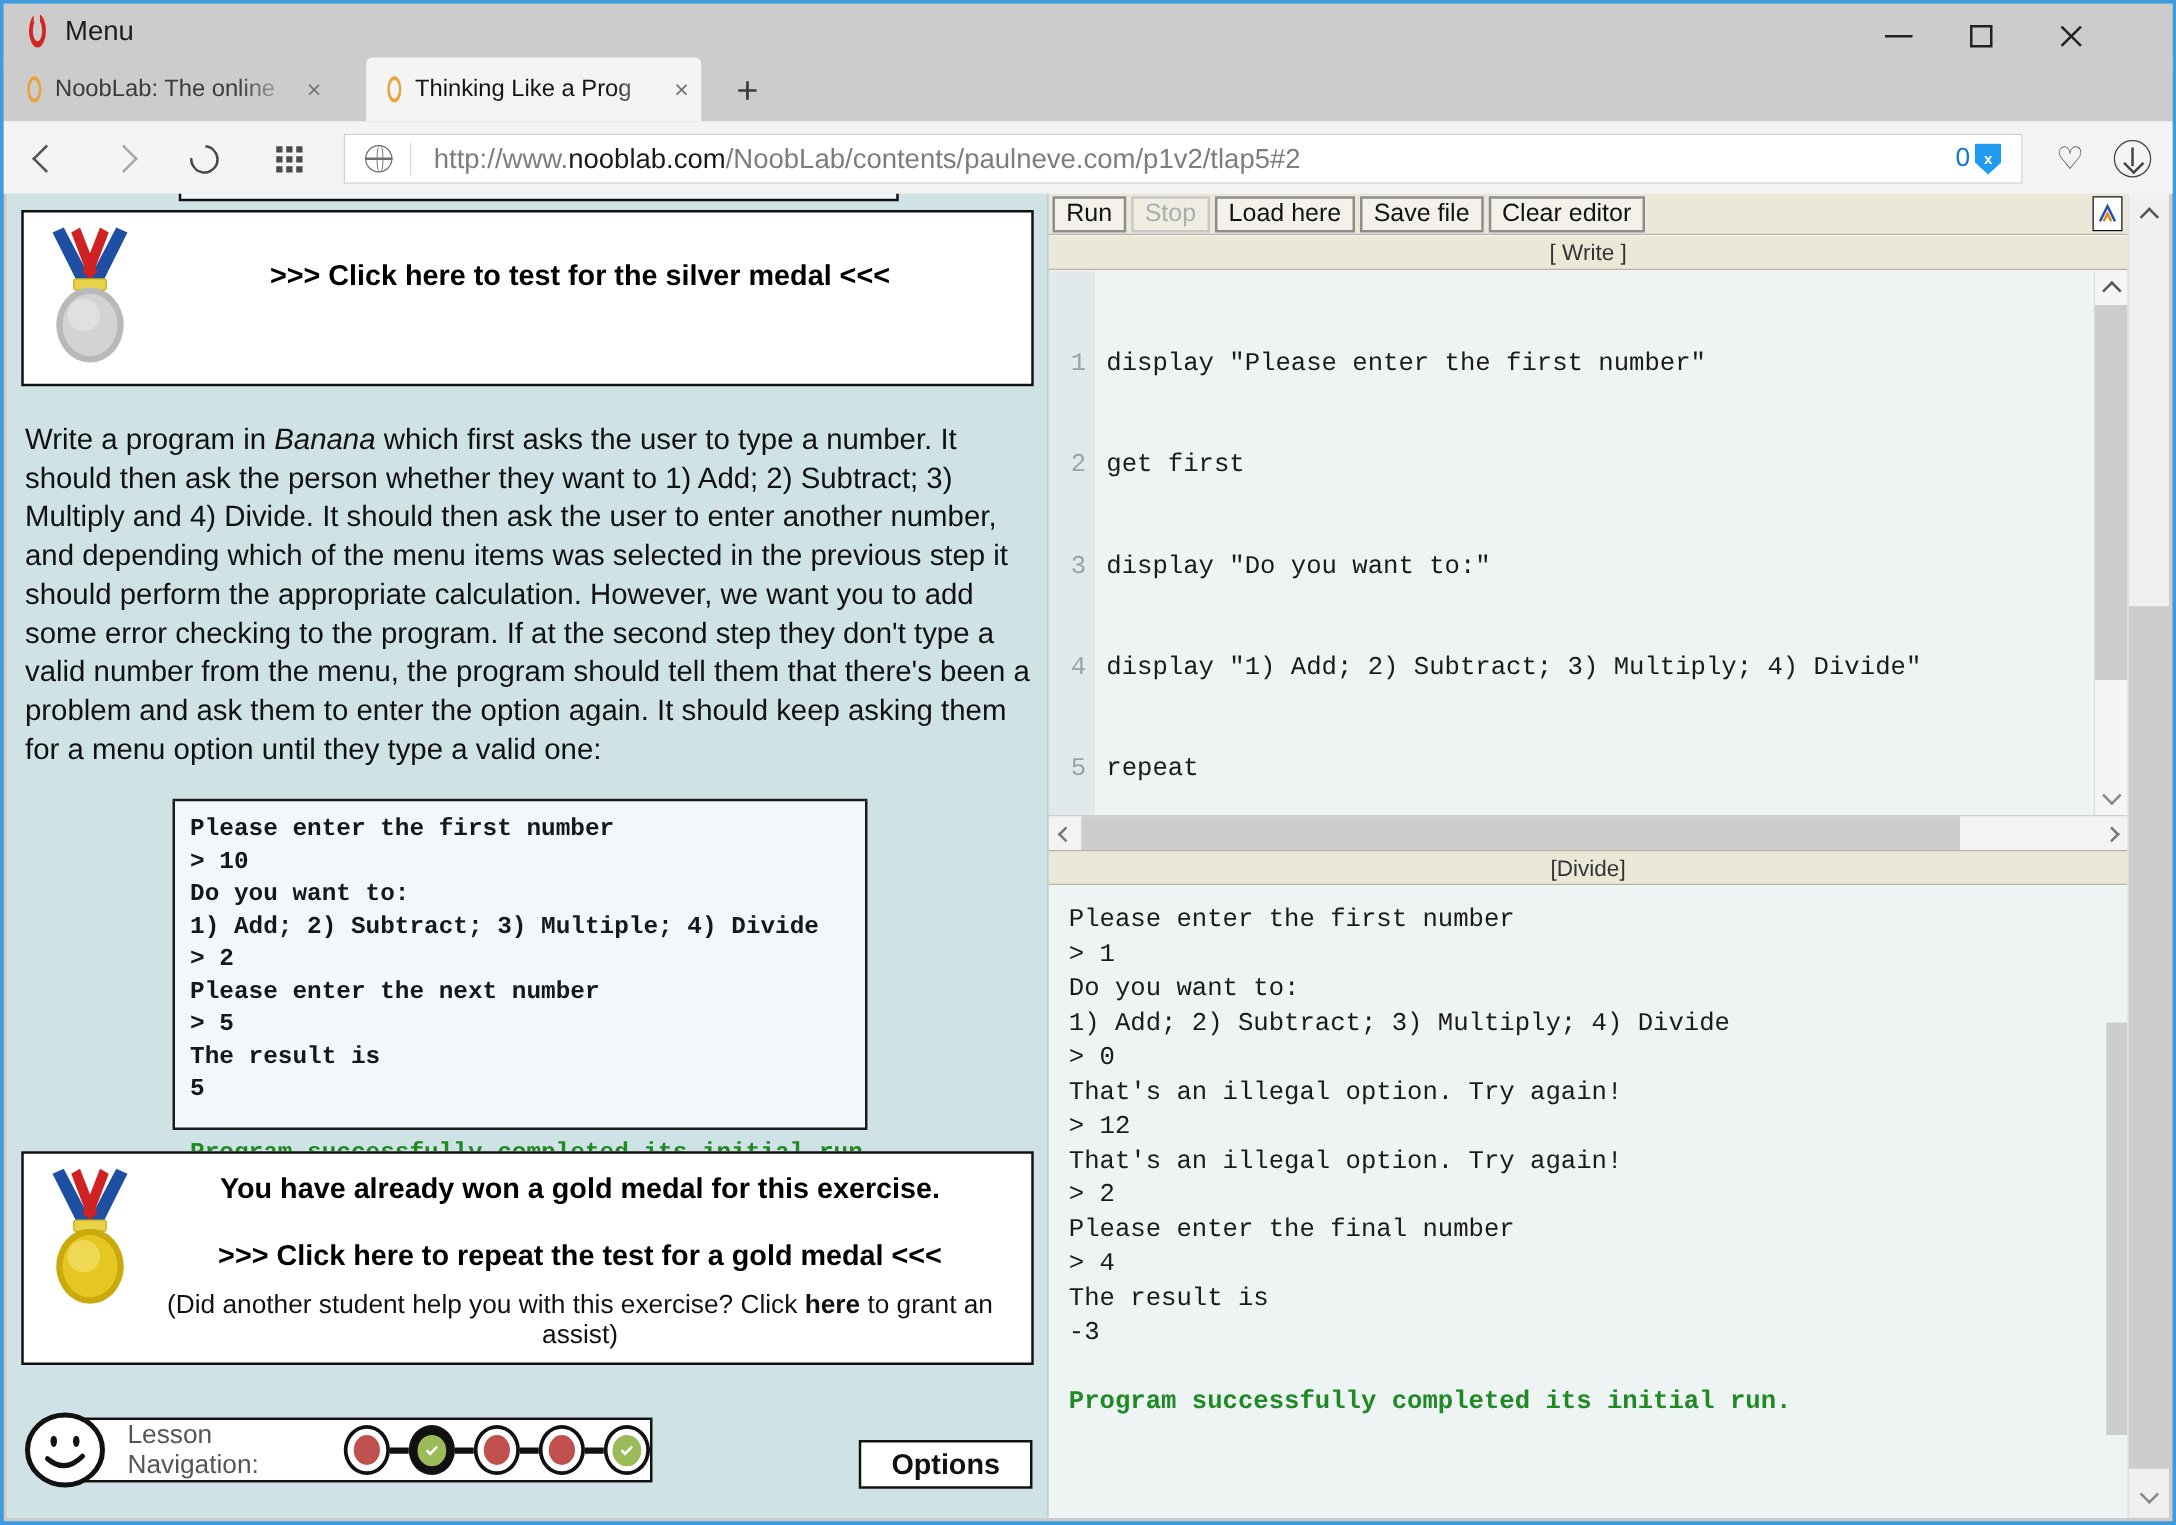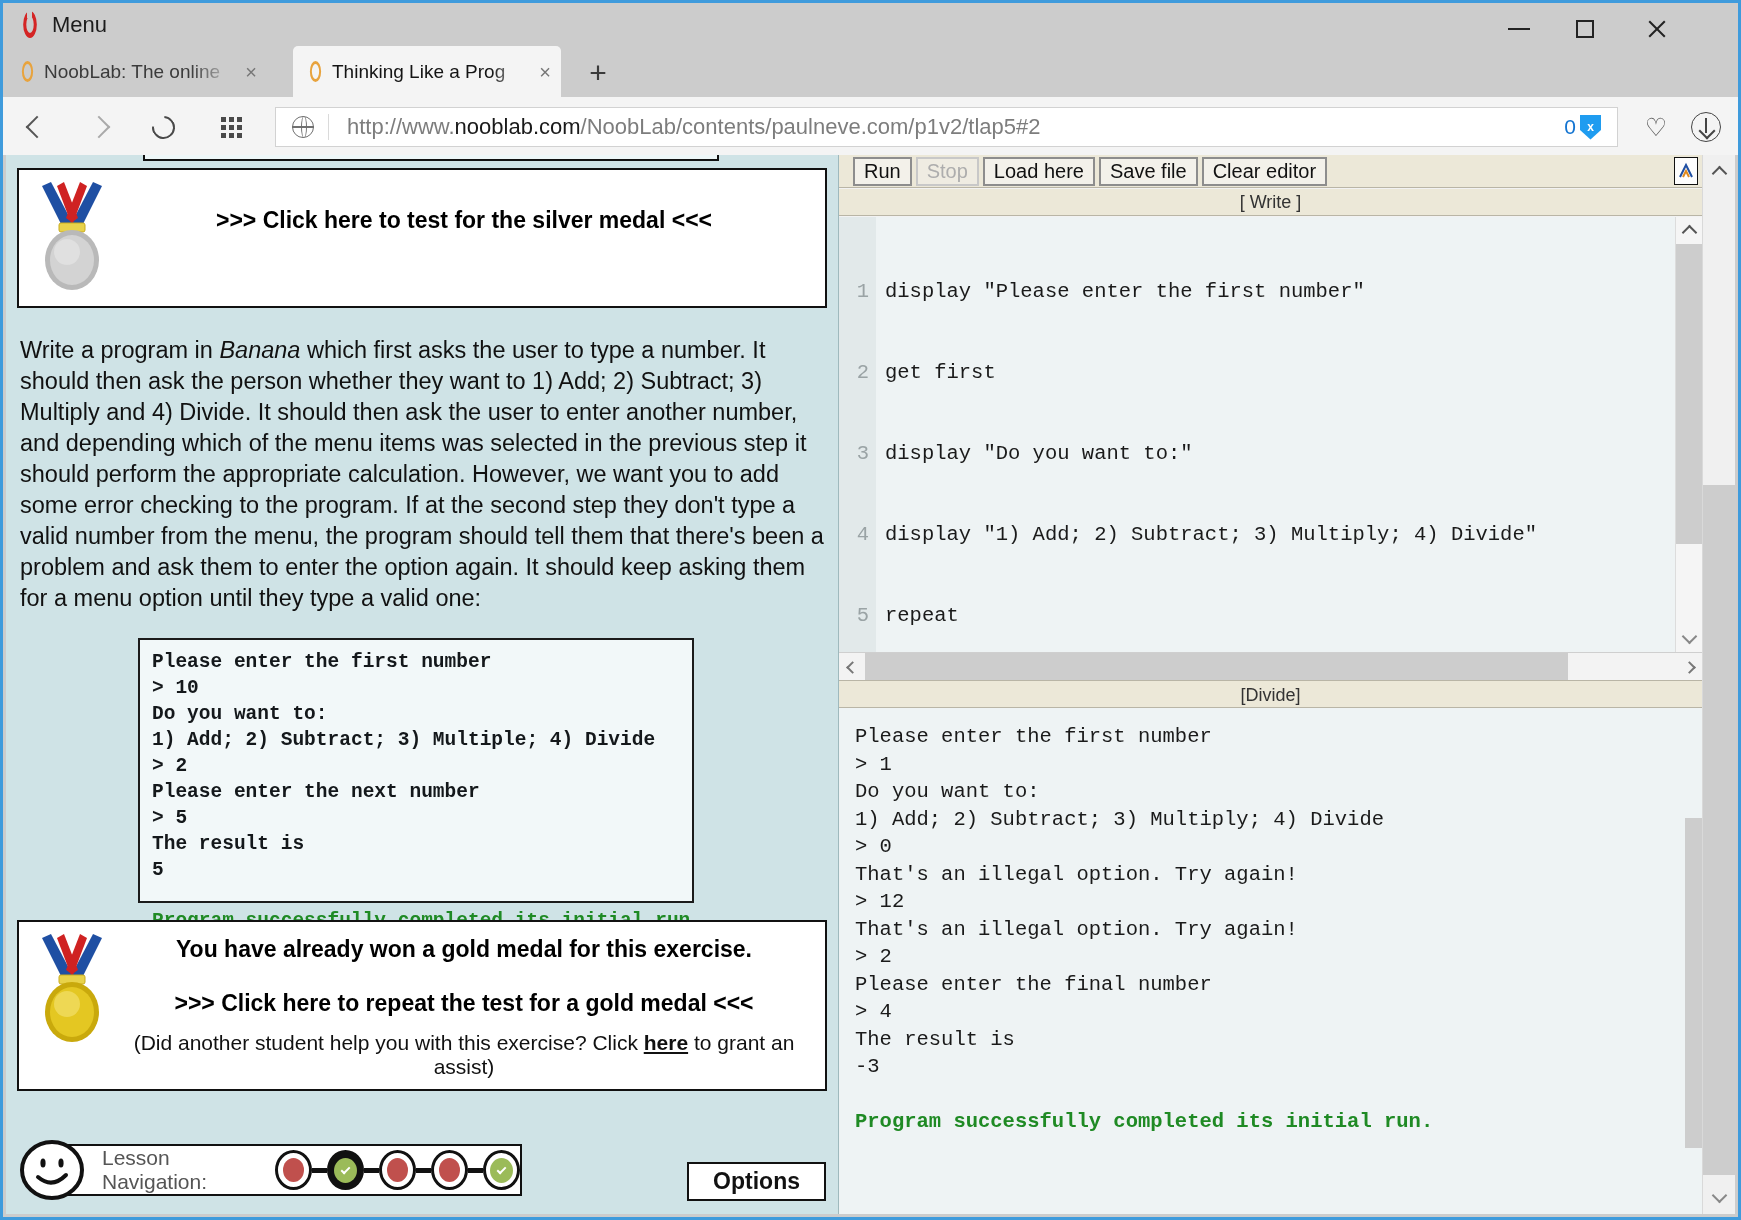--- a/index.html
+++ b/index.html
@@ -102,40 +102,40 @@
 
   h2#gold-heading { margin:32px 0 0 12px; font-size:29px; font-weight:bold; color:#111; }
   #gold-body { margin:27px 14px 0 14px; font-size:23.5px; line-height:1.32; color:#111; }
   #gold-body i { font-style:italic; }
 
   #example-box { margin:24px 0 0 132px; width:556px; height:265px; background:#f2f8f9; border:2px solid #1b1b1b;
     font-family:"Liberation Mono", monospace; font-size:19.5px; line-height:1.33; color:#14181b; padding:10px 0 0 12px; white-space:pre; font-weight:bold; }
   #example-success { color:#1f8a24; }
 
   #assist-line { font-size:21px; color:#111; text-align:center; margin:14px 6px 0 6px; }
-  #assist-line b { font-weight:bold;text-decoration:underline; }
-
-  
-  #lesson-nav { position:absolute; left:12px; bottom:13px; width:806px; height:62px; }
+  #assist-line b { font-weight:bold; }
+
+  
+  #lesson-nav { position:absolute; left:12px; bottom:23px; width:806px; height:62px; }
   #face-icon { position:absolute; left:0; top:0; width:68px; height:62px; }
   #navbar-box { position:absolute; left:34px; top:5px; width:470px; height:52px; background:#fff; border:2px solid #111; display:flex; align-items:center; }
   #nav-label { font-size:21px; color:#555; margin-left:48px; }
   #nav-dots { display:flex; align-items:center; margin-left:18px; }
   .nav-dot { width:37px; height:40px; border-radius:50%; border:3px solid #111; background:#fff; display:flex; align-items:center; justify-content:center; flex:none; cursor:default; }
   .nav-dot.active { background:#111; }
   .nav-dot .inner-red { width:21px; height:24px; border-radius:50%; background:#c0504d; }
   .nav-dot .inner-green { width:23px; height:25px; border-radius:50%; background:#9bbb59; display:flex; align-items:center; justify-content:center; }
   .nav-dot .chk { width:9px; height:5px; border-left:2.5px solid #fff; border-bottom:2.5px solid #fff; transform:rotate(-45deg); margin-top:-2px; }
   .nav-dot.lastgreen { border-color:#111; }
   .nav-link { width:15px; height:5px; background:#111; flex:none; }
   #options-btn { position:absolute; right:-2px; bottom:0; background:#fff; border:2px solid #111; font-size:23px; font-weight:bold; color:#111; padding:4px 24px; cursor:default; }
 
   
   #ide-pane { flex:1; position:relative; background:#f2f2f2; margin-right:33px; }
-  #ide-toolbar { position:absolute; left:0; top:0; right:0; height:33px; background:#ece8d8; border-bottom:1px solid #b9b5a6; display:flex; align-items:center; padding-left:14px; }
+  #ide-toolbar { position:absolute; left:0; top:0; right:0; height:33px; background:#ece8d8; border-bottom:1px solid #b9b5a6; display:flex; align-items:center; padding-left:3px; }
   .ide-btn { font-size:20px; font-family:"Liberation Sans", sans-serif; color:#111; background:#f3f1ea; border:2px solid #8d8d8d; padding:1px 9px; margin-right:4px; cursor:default; }
   .ide-btn.disabled { color:#adadad; border-color:#c8c8c8; background:#efece2; }
   #collapse-btn { position:absolute; right:4px; top:2px; width:24px; height:28px; border:1.5px solid #111; background:#fdfdfd; display:flex; align-items:center; justify-content:center; cursor:default; }
   #collapse-btn svg { display:block; }
 
   #code-title { position:absolute; left:0; top:34px; right:0; height:27px; background:#ece8d8; border-bottom:1px solid #b9b5a6; font-size:18px; color:#333; text-align:center; line-height:27px; }
 
   #code-area { position:absolute; left:0; top:62px; right:0; height:435px; background:#eef3f4; overflow:hidden; }
   #gutter { position:absolute; left:0; top:0; width:37px; height:100%; background:#e2e9ea; }
   #code-lines { position:absolute; left:0; top:7px; right:0; font-family:"Liberation Mono", monospace; font-size:20.5px; line-height:27px; color:#1a1a1a; white-space:pre; }

